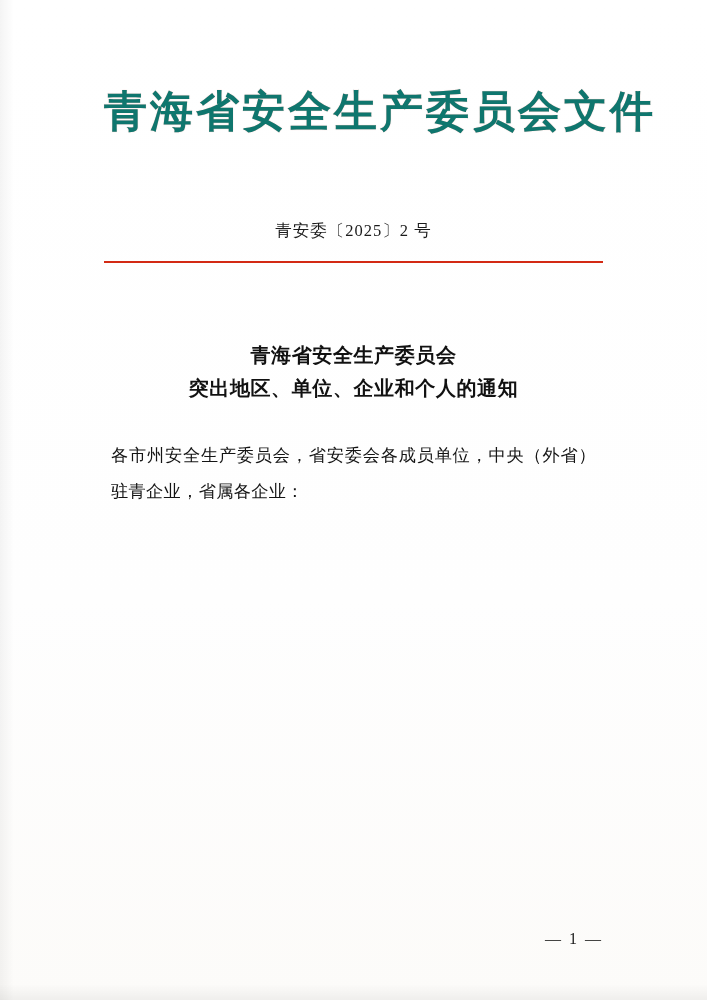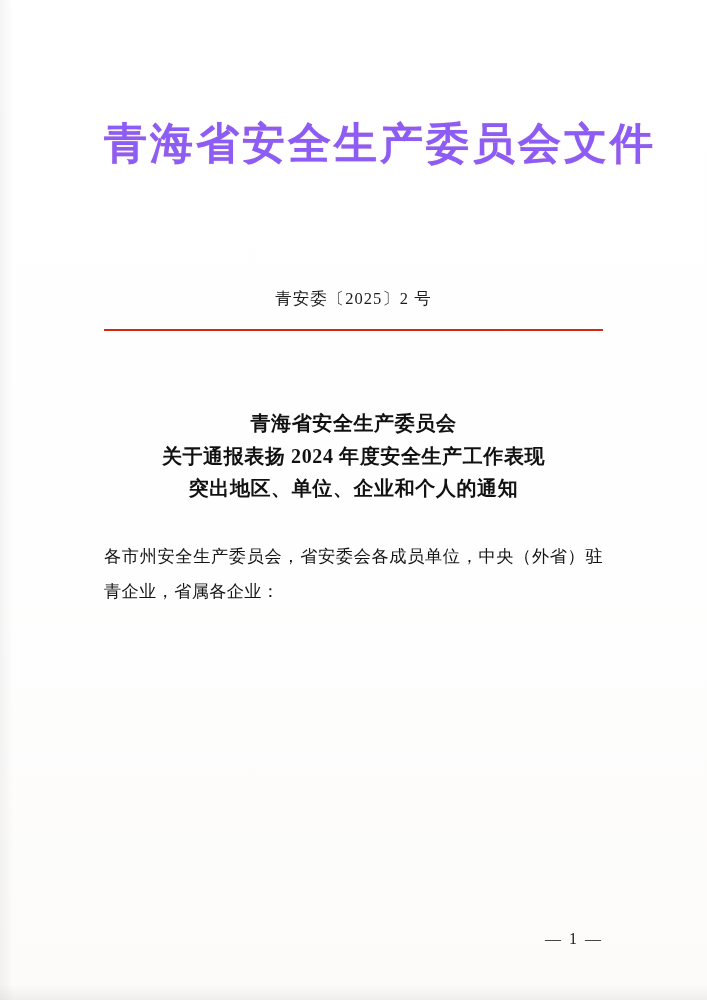--- a/index.html
+++ b/index.html
@@ -30,33 +30,33 @@
   .content {
     position: absolute;
     left: 0;
     top: 0;
     width: 707px;
     height: 1000px;
     padding: 0 104px;
     box-sizing: border-box;
   }
   .doc-title {
-    margin-top: 120px;
+    margin-top: 88px;
     text-align: center;
-    color: #8b5cf6;
+    color: #0f766e;
     font-family: "Liberation Serif", "DejaVu Serif", serif;
     font-weight: bold;
     font-size: 43px;
     letter-spacing: 3px;
     line-height: 1.12;
     white-space: nowrap;
     text-shadow: 0 0 1px rgba(211,42,20,0.35);
   }
   .doc-number {
-    margin-top: 120px;
+    margin-top: 84px;
     text-align: center;
     font-size: 16.5px;
     letter-spacing: 1px;
     color: #1b1b1b;
     font-family: "Liberation Serif", "DejaVu Serif", serif;
   }
   .red-rule {
     margin-top: 19px;
     height: 2.2px;
     background: #d32a14;
@@ -77,21 +77,21 @@
   }
   .body-block {
     margin-top: 34px;
     font-size: 17.2px;
     line-height: 2.06;
     letter-spacing: 0.35px;
     text-align: justify;
     color: #141414;
   }
   .para {
-    margin: 0;
+    margin: 7px;
   }
   .para + .para {
     margin-top: 2px;
   }
   .indent {
     text-indent: 2em;
   }
   .page-number {
     position: absolute;
     right: 104px;
@@ -130,21 +130,20 @@
   <div class="content">
 
     <div class="doc-title">青海省安全生产委员会文件</div>
 
     <div class="doc-number">青安委〔2025〕2 号</div>
 
     <div class="red-rule"></div>
 
     <div class="heading-block">
       <span class="heading-line">青海省安全生产委员会</span>
-      <span class="heading-line">关于通报表扬 2024 年度安全生产工作表现</span>
       <span class="heading-line">突出地区、单位、企业和个人的通知</span>
     </div>
 
     <div class="body-block">
       <p class="para">各市州安全生产委员会，省安委会各成员单位，中央（外省）驻青企业，省属各企业：</p>
     </div>
 
   </div>
 
   <div class="page-number">— 1 —</div>

